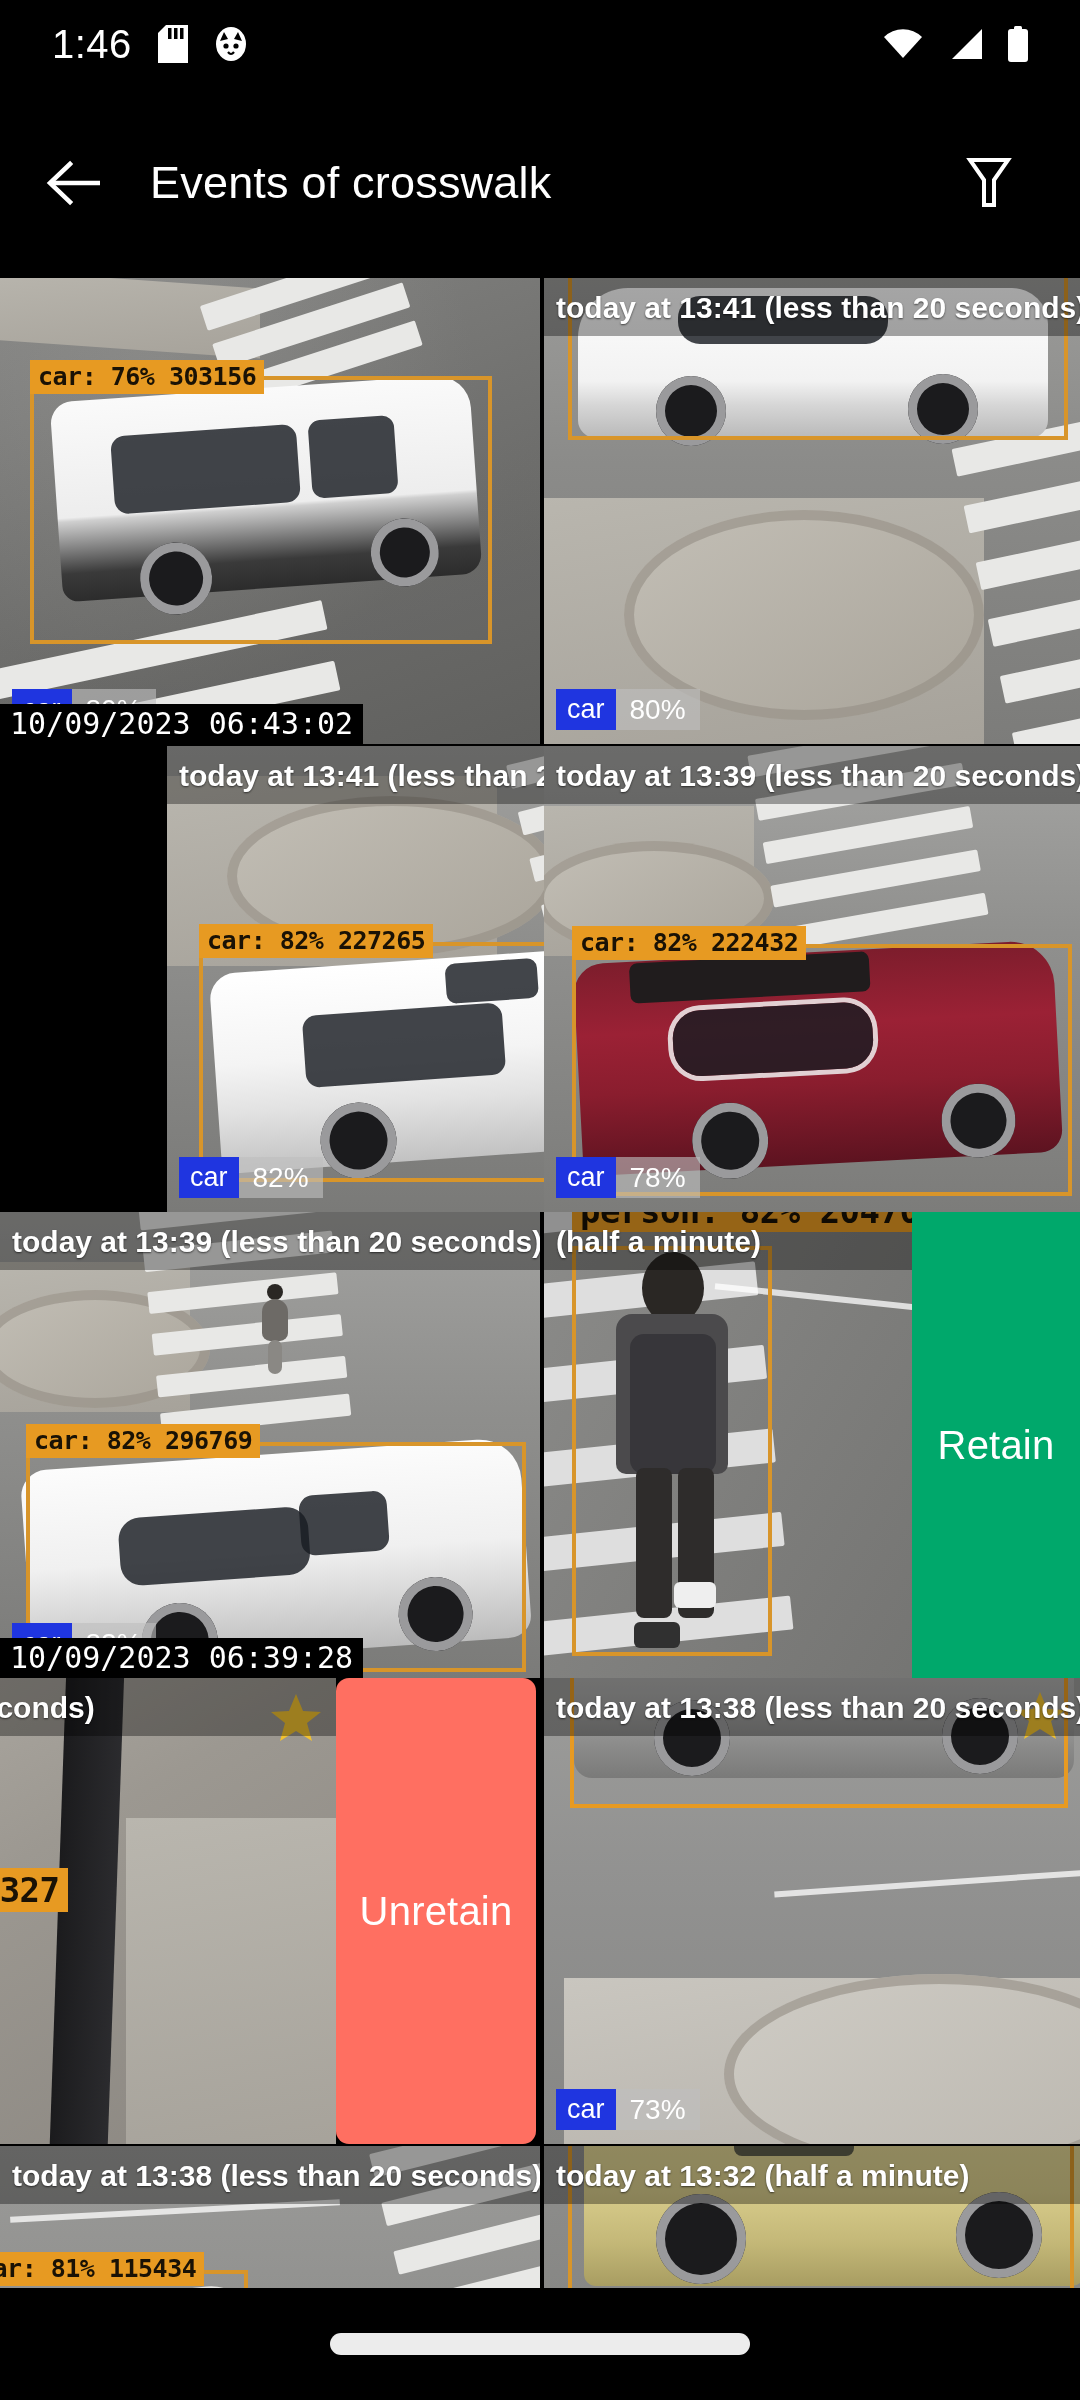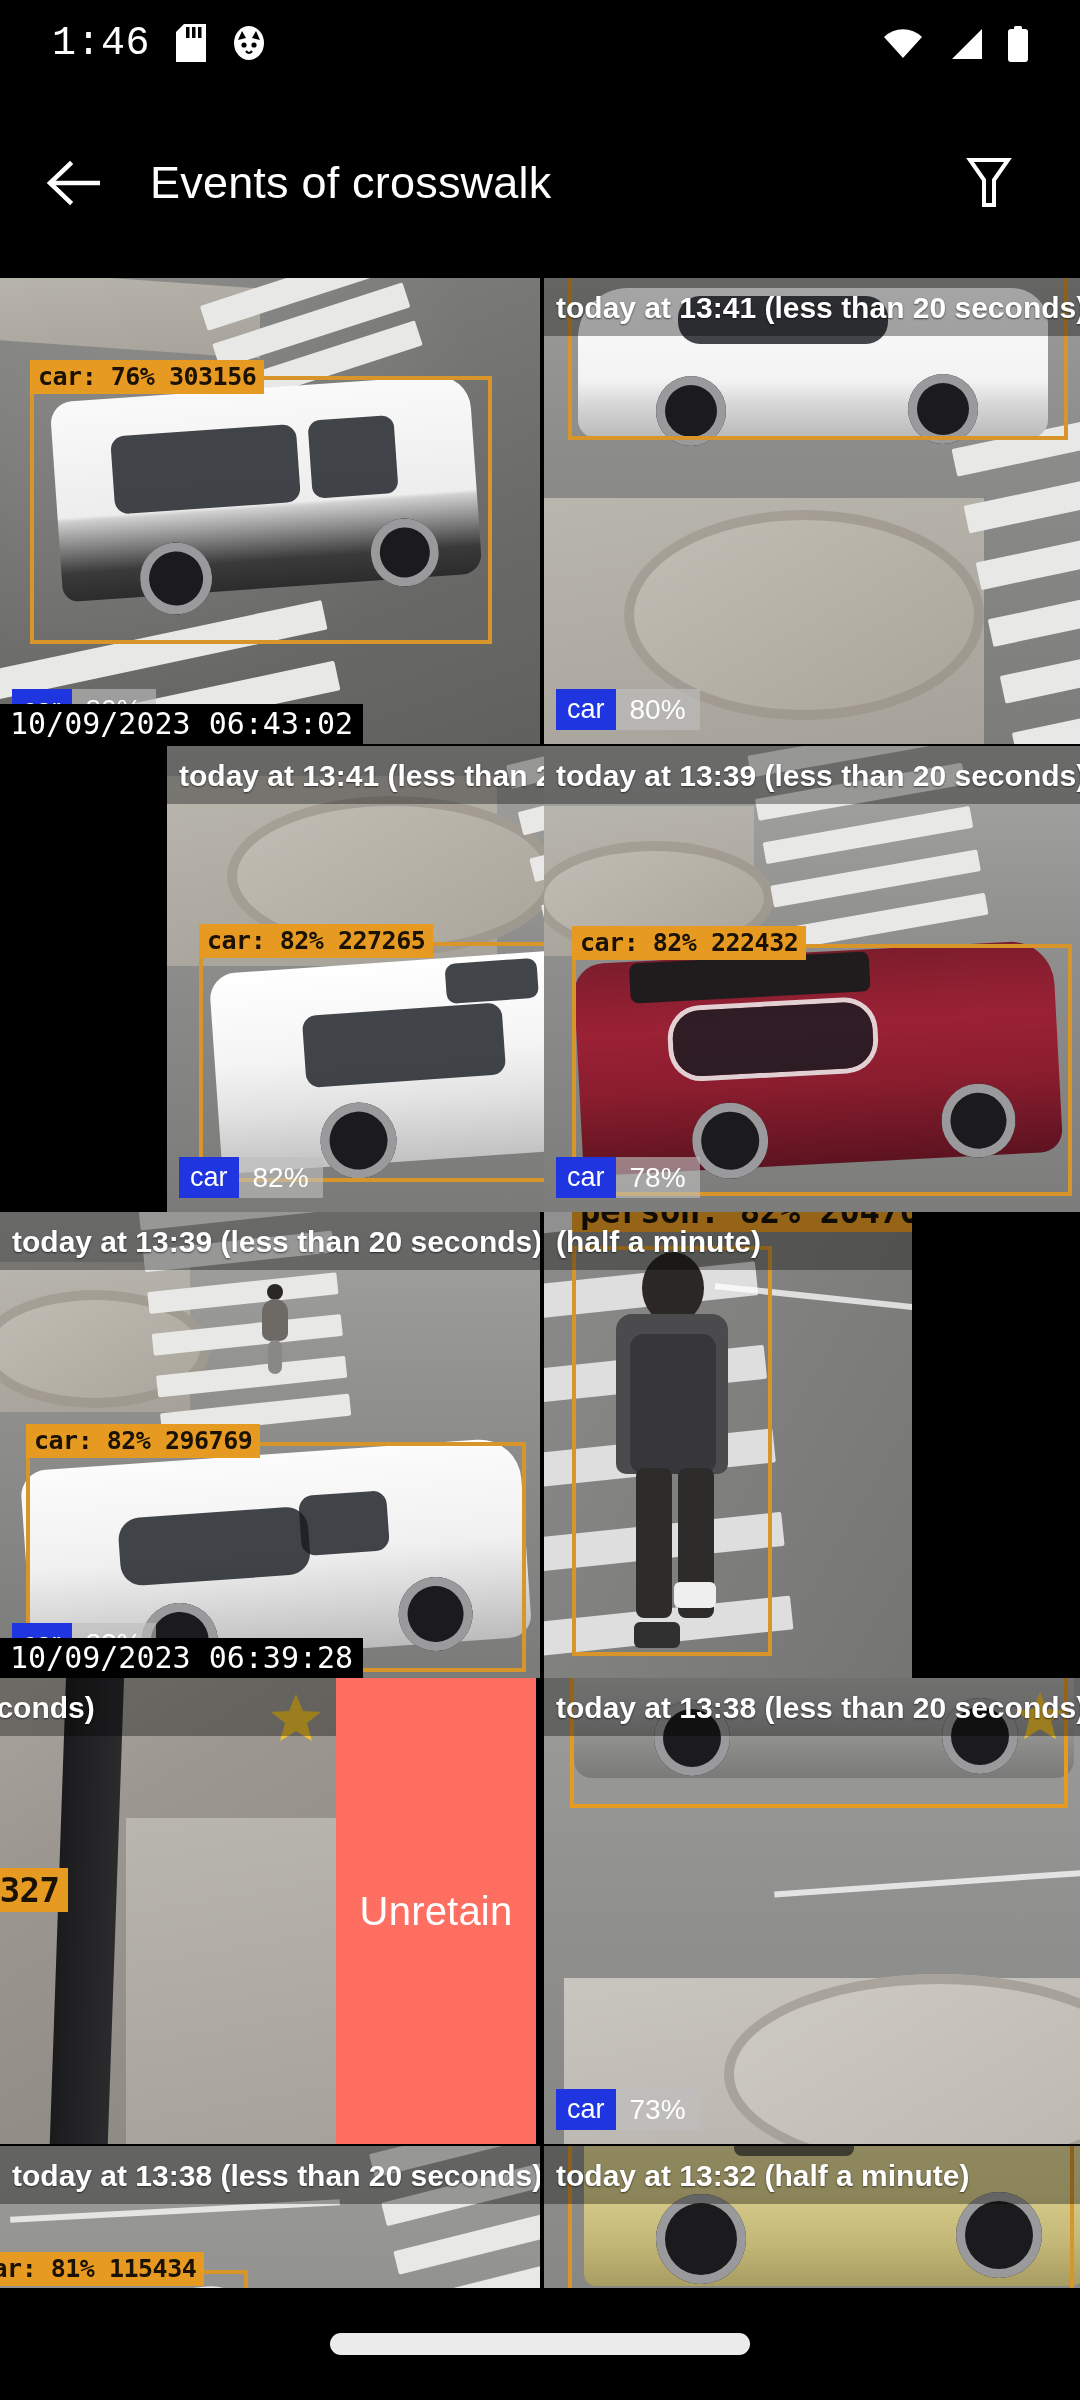--- a/index.html
+++ b/index.html
@@ -9,21 +9,21 @@
     font-family: "Liberation Sans", sans-serif;
     overflow: hidden;
   }
   #root { position: relative; width: 1080px; height: 2400px; background:#000; }
 
   
   .statusbar {
     position: absolute; left:0; top:0; width:1080px; height:88px;
     display:flex; align-items:center; background:#000; color:#fff;
   }
-  .sb-left { display:flex; align-items:flex-start; gap:26px; padding-left:52px;font-family:Liberation Mono, monospace; }
+  .sb-left { display:flex; align-items:center; gap:26px; padding-left:52px; }
   .sb-time { font-size:40px; font-weight:400; letter-spacing:0.5px; line-height:1; }
   .sb-right { margin-left:auto; display:flex; align-items:center; gap:22px; padding-right:50px; }
   .icon-svg { display:block; }
 
   
   .appbar {
     position:absolute; left:0; top:88px; width:1080px; height:190px;
     background:#000; display:flex; align-items:center;
   }
   .appbar-back { width:104px; height:104px; margin-left:22px; display:flex; align-items:center; justify-content:center; }
@@ -400,20 +400,23 @@
               <div class="p-shoe" style="left:88px; top:330px; width:42px; height:26px;"></div>
               <div class="p-shoe" style="left:48px; top:370px; width:46px; height:26px; background:#303030;"></div>
             </div>
             <div class="detbox" style="left:28px; top:34px; width:200px; height:410px;"></div>
             <div class="detlabel" style="left:28px; top:-22px; font-size:34px; line-height:38px;">person: 82% 20470</div>
           </div>
           <div class="caption">(half a minute)</div>
         </div>
       </div>
 
+      <div class="swipe" style="left:912px; width:168px; background:#00A86B;">
+        <span>Retain</span>
+      </div>
     </div>
 
     <div class="row" style="top:1400px; height:466px;">
 
       <div class="cell" style="left:0; width:336px;">
         <div class="cell-inner" style="left:-204px; width:540px;">
           <div class="scene">
             <div class="asphalt" style="background:linear-gradient(150deg,#b0aca5 0%,#9c9891 40%,#8a8680 100%);"></div>
             <div class="sidewalk" style="left:330px; top:140px; width:260px; height:330px;"></div>
 
@@ -423,21 +426,21 @@
             <div class="star" style="right:14px; top:14px;">
               <svg class="icon-svg" width="52" height="52" viewBox="0 0 52 52">
                 <path d="M26 2 L33 19 L51 20 L37 31 L42 49 L26 39 L10 49 L15 31 L1 20 L19 19 Z" fill="#F2C230"></path>
               </svg>
             </div>
           </div>
           <div class="caption">ss than 20 seconds)</div>
         </div>
       </div>
 
-      <div class="swipe" style="left:336px; width:200px; background:#FF6F61;">
+      <div class="swipe" style="left:336px; width:200px; background:#FF6F61;border-radius:13px;">
         <span>Unretain</span>
       </div>
 
       <div class="cell" style="left:544px; width:536px;">
         <div class="cell-inner">
           <div class="scene">
             <div class="asphalt" style="background:linear-gradient(180deg,#9c9c9a 0%,#919190 45%,#868684 100%);"></div>
             <div class="sidewalk" style="left:20px; top:300px; width:540px; height:180px; background:linear-gradient(170deg,#c9c6bf,#b6b2ab);"></div>
             <div class="curbcircle" style="left:180px; top:296px; width:430px; height:200px; background:linear-gradient(150deg,#cfccc5,#bab6ae);"></div>
             <div class="lane" style="left:230px; top:202px; width:330px; transform:rotate(-4deg);"></div>

